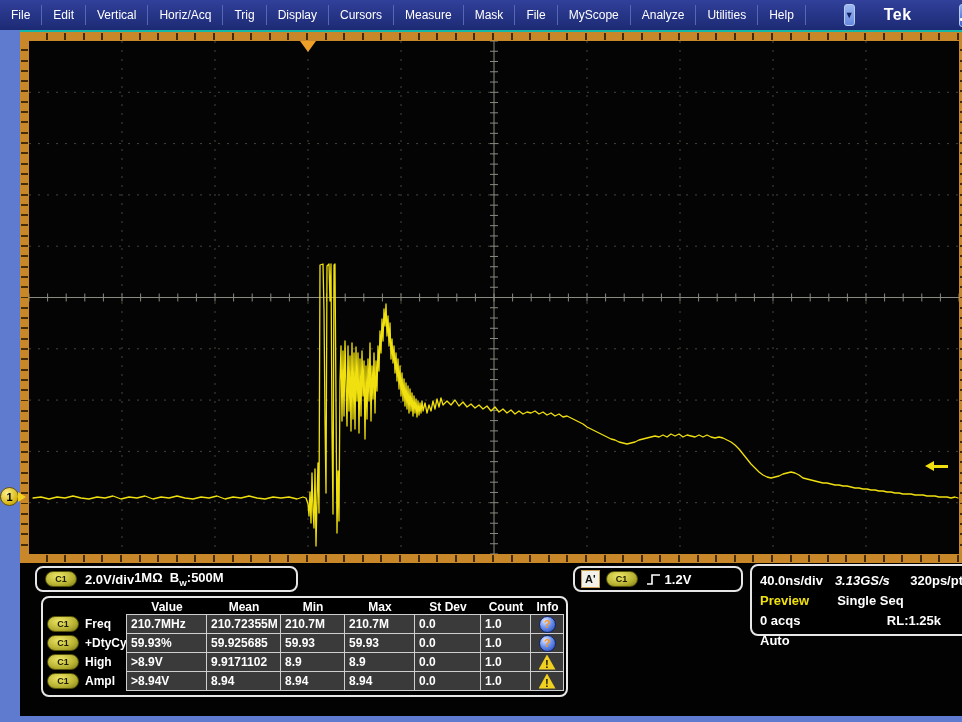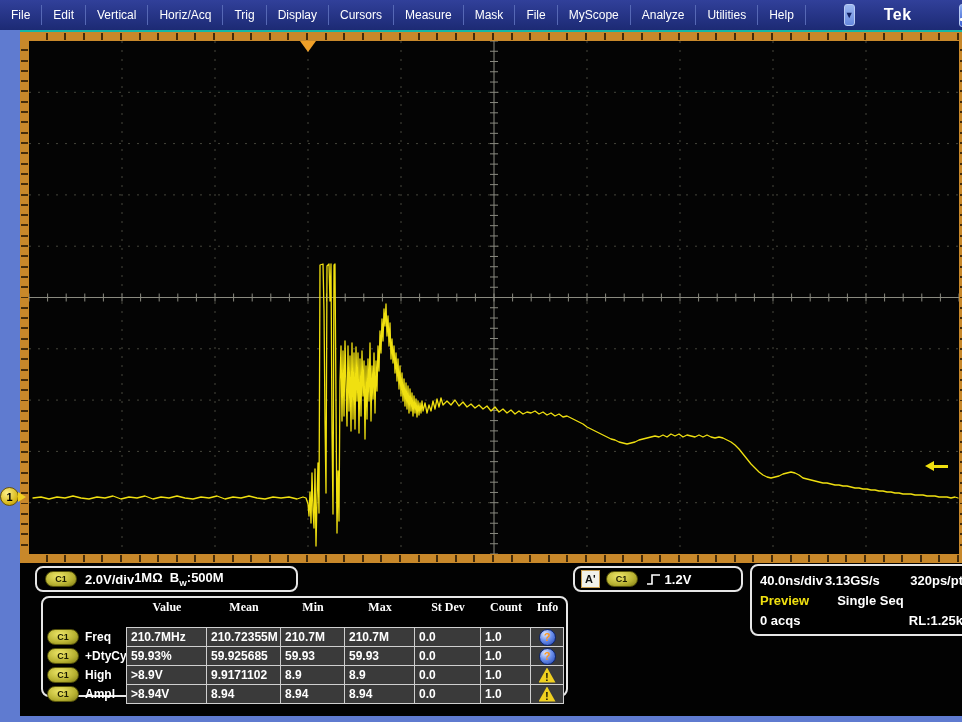--- a/index.html
+++ b/index.html
@@ -67,21 +67,21 @@
   .slope-icon{margin:0 4px 0 8px;}
 
   .hrow{display:flex;align-items:center;height:20px;font-size:13px;font-weight:bold;color:#fff;}
   .hrow .sp{flex:1;}
   .preview-txt{color:#f0e010;text-align:right;}
   .hr2-mode{margin-left:28px;}
 
   
   .meas-box{position:absolute;left:21px;top:33px;width:527px;height:101px;background:#000;
     border:2px solid #e6e6e6;border-radius:8px;box-sizing:border-box;padding:1px 2px;}
-  .meas-header{display:grid;grid-template-columns:82px 80px 74px 64px 70px 66px 50px 33px;height:28px;font-family:Liberation Serif, serif;}
+  .meas-header{display:grid;grid-template-columns:82px 80px 74px 64px 70px 66px 50px 33px;height:15px;}
   .meas-header .hcell{color:#fff;font-size:12px;font-weight:bold;text-align:center;line-height:17px;}
   .meas-row{display:grid;grid-template-columns:82px 80px 74px 64px 70px 66px 50px 33px;height:19px;}
   .label-cell{display:flex;align-items:center;gap:6px;color:#fff;font-size:12px;font-weight:bold;padding-left:2px;}
   .data-cell{background:#3a3a3a;border:1px solid #cfcfcf;color:#fff;font-size:12px;font-weight:bold;
     padding-left:4px;display:flex;align-items:center;box-sizing:border-box;margin:0 0 -1px -1px;}
   .info-cell{justify-content:center;padding-left:0;}
   .qicon{width:15px;height:15px;border-radius:50%;flex:0 0 auto;
     background:radial-gradient(circle at 35% 28%,#e4ecff,#6c90ec 45%,#1c3fae);
     border:1px solid #0c2470;color:#ff9518;font-weight:bold;font-size:11px;
     display:flex;align-items:center;justify-content:center;}
@@ -291,32 +291,35 @@
         <div class="c1-pill">C1</div>
         <svg class="slope-icon" width="15" height="15" viewBox="0 0 15 15">
           <polyline points="1,12 6,12 6,3 14,3" fill="none" stroke="#ffffff" stroke-width="1.6"></polyline>
         </svg>
         <span>1.2V</span>
       </div>
 
       <div class="readout-box horiz-box">
         <div class="hrow">
           <span>40.0ns/div</span>
-          <span style="margin-left:2px;">3.13GS/s</span>
+          <span style="margin-left:12px;font-style:italic;">3.13GS/s</span>
           <span class="sp"></span>
           <span>320ps/pt</span>
         </div>
         <div class="hrow">
           <span class="preview-txt">Preview</span>
           <span class="hr2-mode">Single Seq</span>
         </div>
         <div class="hrow">
           <span>0 acqs</span>
           <span class="sp"></span>
-          <span style="">RL:1.25k</span>
+          <span style="margin-right:22px;">RL:1.25k</span>
+        </div>
+        <div class="hrow">
+          <span>Auto</span>
         </div>
       </div>
 
       <div class="meas-box">
         <div class="meas-header" id="meas-header">
             <div></div>
             <div class="hcell">Value</div>
             <div class="hcell">Mean</div>
             <div class="hcell">Min</div>
             <div class="hcell">Max</div>

